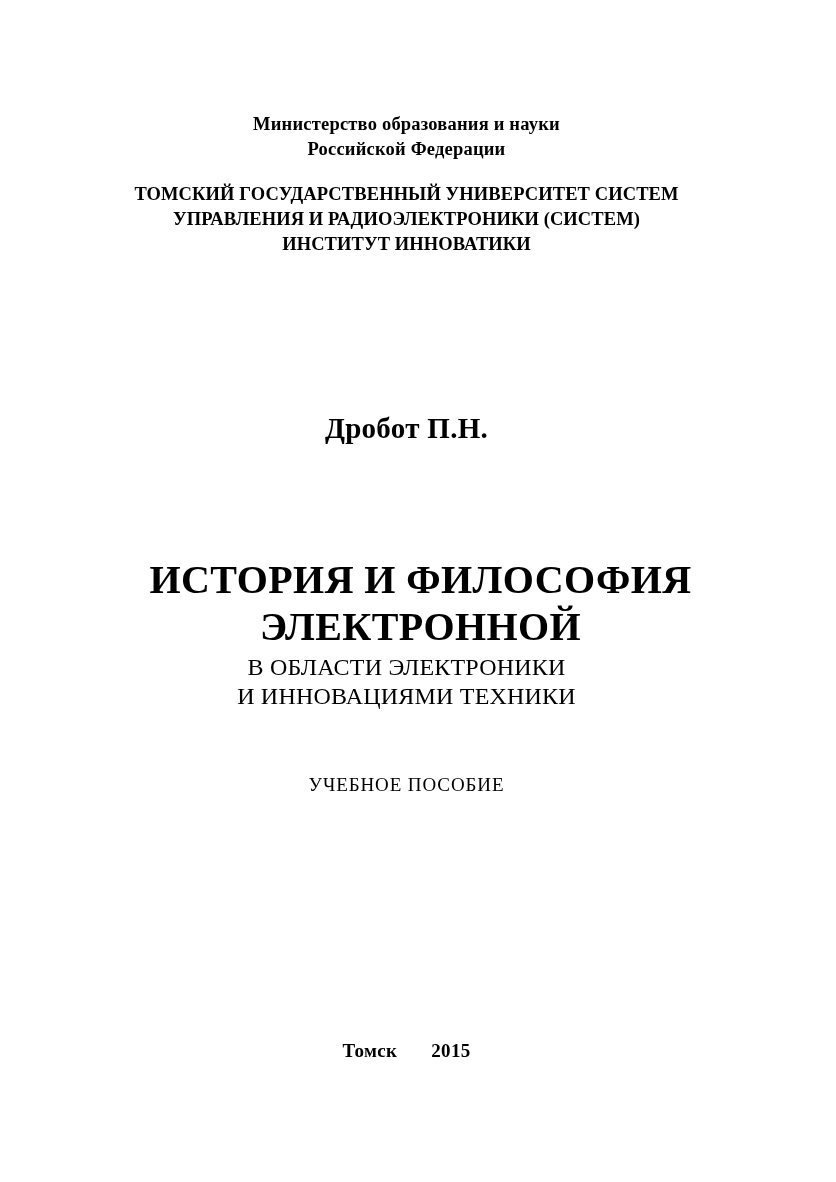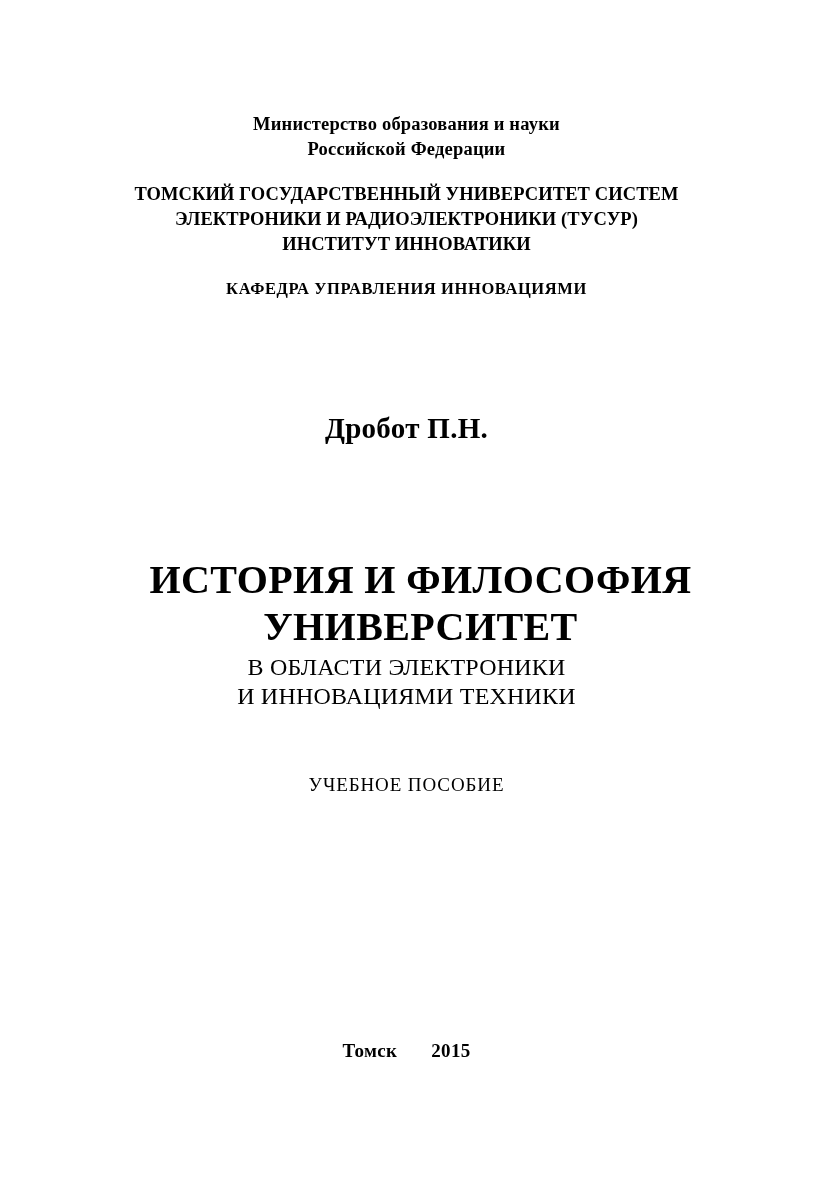--- a/index.html
+++ b/index.html
@@ -96,31 +96,30 @@
 
 <div class="page">
 
   <div class="block ministry">
     <span class="line">Министерство образования и науки</span>
     <span class="line">Российской Федерации</span>
   </div>
 
   <div class="block university">
     <span class="line">ТОМСКИЙ ГОСУДАРСТВЕННЫЙ УНИВЕРСИТЕТ СИСТЕМ</span>
-    <span class="line">ЭЛЕКТРОНИКИ И РАДИОЭЛЕКТРОНИКИ (ТУСУР)</span>
+    <span class="line">УПРАВЛЕНИЯ И РАДИОЭЛЕКТРОНИКИ (СИСТЕМ)</span>
     <span class="line">ИНСТИТУТ ИННОВАТИКИ</span>
   </div>
 
-  <div class="block department">КАФЕДРА УПРАВЛЕНИЯ ИННОВАЦИЯМИ</div>
 
   <div class="block author">Дробот П.Н.</div>
 
   <div class="block title-main">
     <span class="line">ИСТОРИЯ И ФИЛОСОФИЯ</span>
-    <span class="line">УНИВЕРСИТЕТ</span>
+    <span class="line">ЭЛЕКТРОННОЙ</span>
   </div>
 
   <div class="block title-sub">
     <span class="line">В ОБЛАСТИ ЭЛЕКТРОНИКИ</span>
     <span class="line">И ИННОВАЦИЯМИ ТЕХНИКИ</span>
   </div>
 
   <div class="block kind">УЧЕБНОЕ ПОСОБИЕ</div>
 
   <div class="block imprint">

